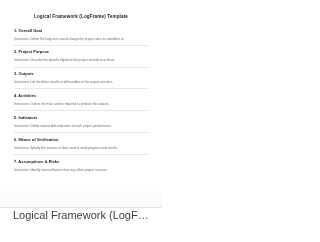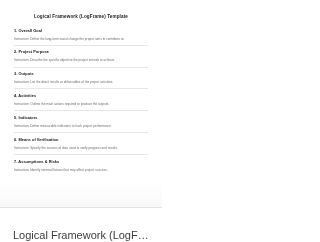--- a/index.html
+++ b/index.html
@@ -101,21 +101,21 @@
 
   
   #caption-area {
     position: absolute;
     left: 0;
     top: 209px;
     width: 162px;
     height: 33px;
     background: #ffffff;
     display: flex;
-    align-items: flex-end;
+    align-items: flex-start;
   }
 
   #caption-title {
     padding-left: 13px;
     padding-right: 6px;
     font-size: 11px;
     font-weight: normal;
     color: #3c3c41;
     line-height: 1.2;
     white-space: nowrap;

